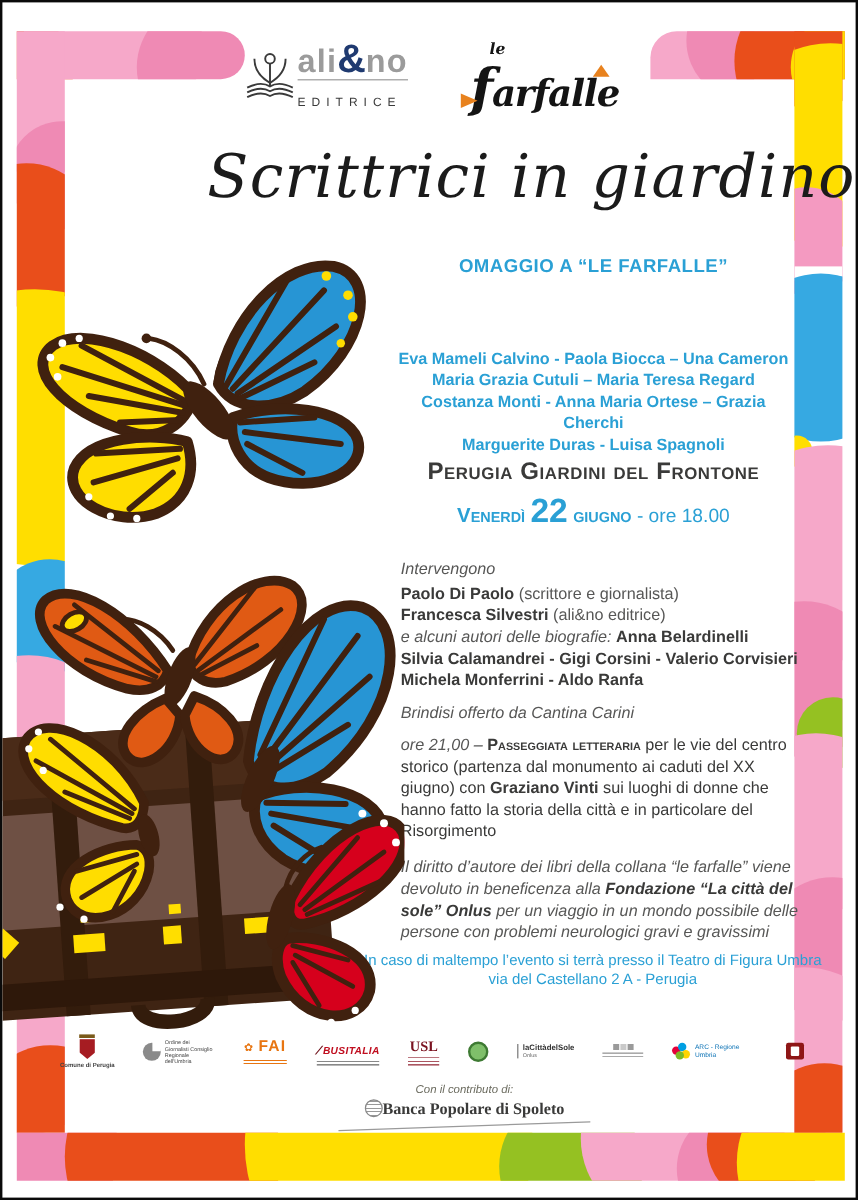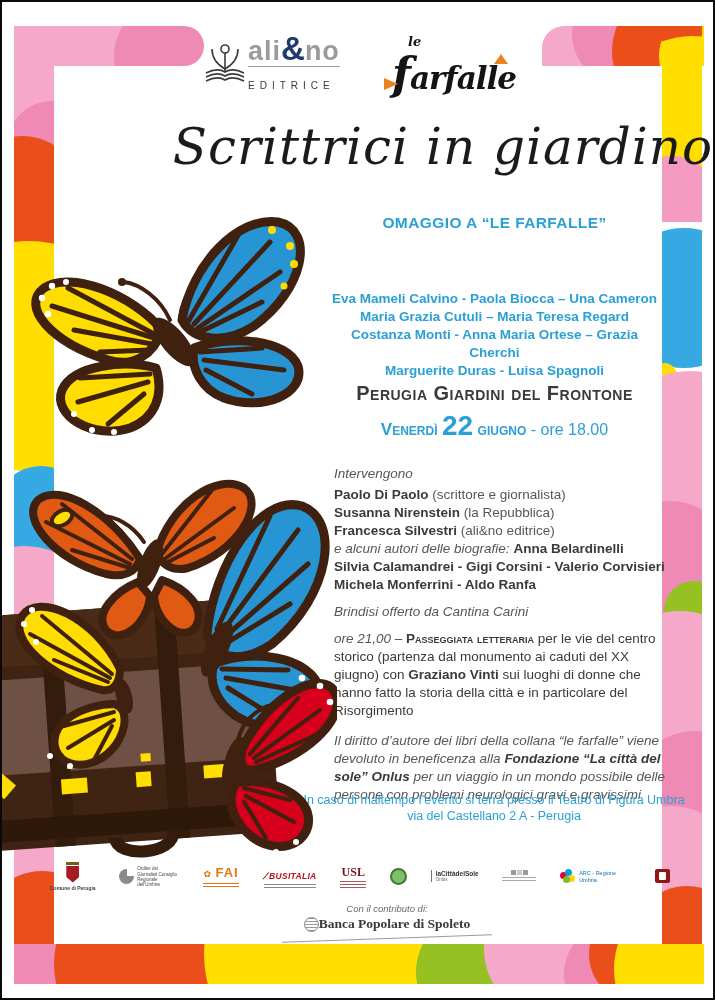--- a/index.html
+++ b/index.html
@@ -79,21 +79,21 @@
   .arc-dots i:nth-child(2){left:5px;top:0;background:#009FE3;}
   .arc-dots i:nth-child(3){left:8px;top:6px;background:#FFD500;}
   .arc-dots i:nth-child(4){left:3px;top:7px;background:#7DBA28;}
   .sp-arc{flex-direction:row;gap:3px;}
   .sp-arc .sp-label{color:#0B72B5;font-size:5.5px;text-align:left;}
   .red-box{width:15px;height:14px;background:#8E1616;border-radius:2px;display:flex;align-items:center;justify-content:center;}
   .red-box div{width:7px;height:8px;background:#fff;border-radius:1px;}
   
   .contribution{position:absolute;left:240px;top:901px;width:290px;text-align:center;}
   .contrib-label{font-style:italic;font-size:9.5px;color:#6b6b5f;text-align:center;}
-  .bank{display:inline-flex;align-items:center;gap:0;margin-top:2px;}
+  .bank{display:inline-flex;gap:0;margin-top:2px;}
   .bank-emblem{width:13px;height:13px;border-radius:50%;border:1px solid #888;background:repeating-linear-gradient(#999 0 1px,#fff 1px 3px);}
   .bank-name{font-family:"Liberation Serif",serif;font-weight:700;font-size:13.5px;color:#3A3A39;}
   .bank-line{height:1px;background:#9a9a9a;width:210px;margin:2px auto 0;transform:rotate(-2deg);}
   .svg-abs{position:absolute;}
 </style>
 </head>
 <body>
 
 <div class="poster">
 
@@ -183,21 +183,20 @@
   <div class="ccol daterow">
     <span class="day">Venerdì</span>
     <span class="num">22</span>
     <span class="month">giugno</span>
     <span class="time">- ore 18.00</span>
   </div>
 
   <div class="lcol">
     <div class="ital intervengono">Intervengono</div>
     <div><b>Paolo Di Paolo</b> <span class="note">(scrittore e giornalista)</span></div>
-    <div><b>Susanna Nirenstein</b> <span class="note">(la Repubblica)</span></div>
     <div><b>Francesca Silvestri</b> <span class="note">(ali&amp;no editrice)</span></div>
     <div><span class="ital">e alcuni autori delle biografie:</span> <b>Anna Belardinelli</b></div>
     <div><b>Silvia Calamandrei - Gigi Corsini - Valerio Corvisieri</b></div>
     <div><b>Michela Monferrini - Aldo Ranfa</b></div>
     <div class="ital toast">Brindisi offerto da Cantina Carini</div>
     <div class="walk">
       <span class="ital">ore 21,00 – </span><span class="sc-bold">Passeggiata letteraria</span><span> per le vie del centro storico (partenza dal monumento ai caduti del XX giugno) con </span><b>Graziano Vinti</b><span> sui luoghi di donne che hanno fatto la storia della città e in particolare del Risorgimento</span>
     </div>
     <div class="charity">
       <span>Il diritto d’autore dei libri della collana “le farfalle” viene devoluto in beneficenza alla </span><b>Fondazione “La città del sole” Onlus</b><span> per un viaggio in un mondo possibile delle persone con problemi neurologici gravi e gravissimi</span>

